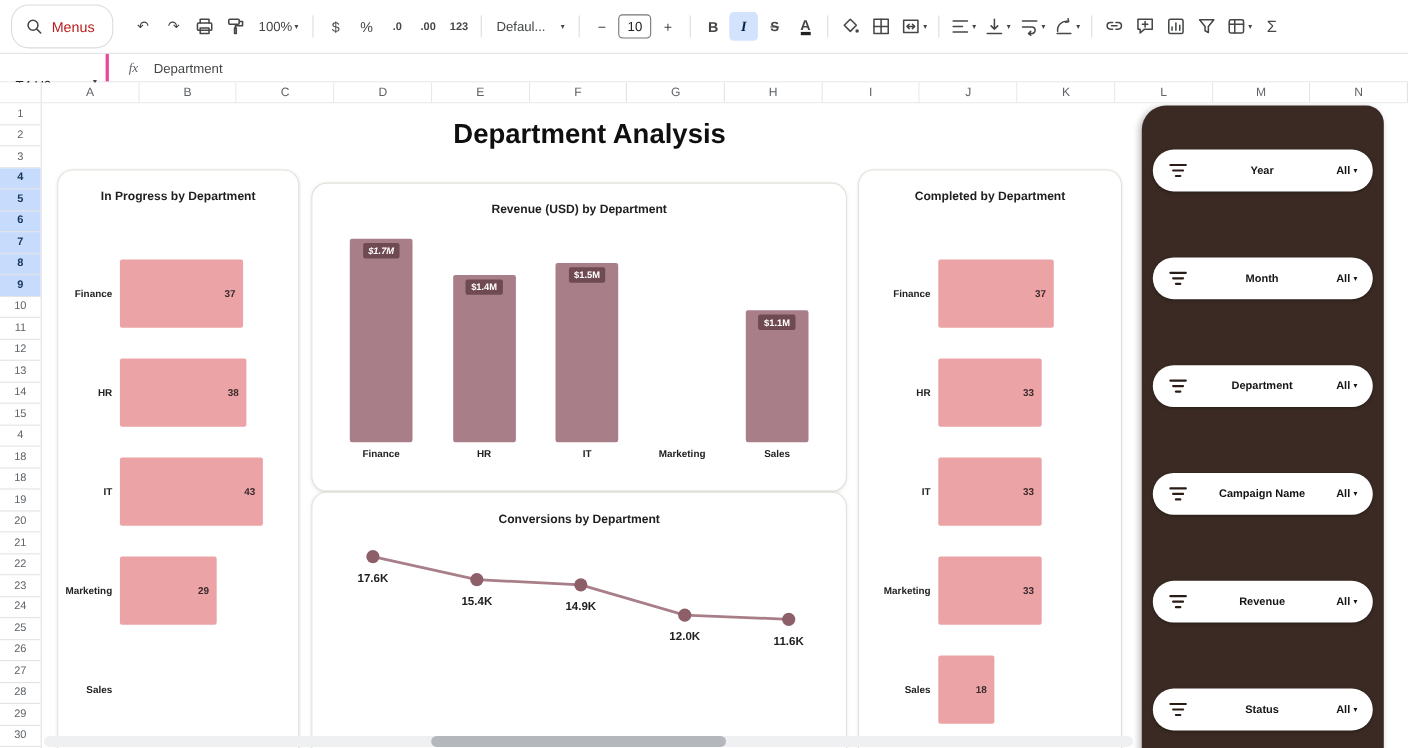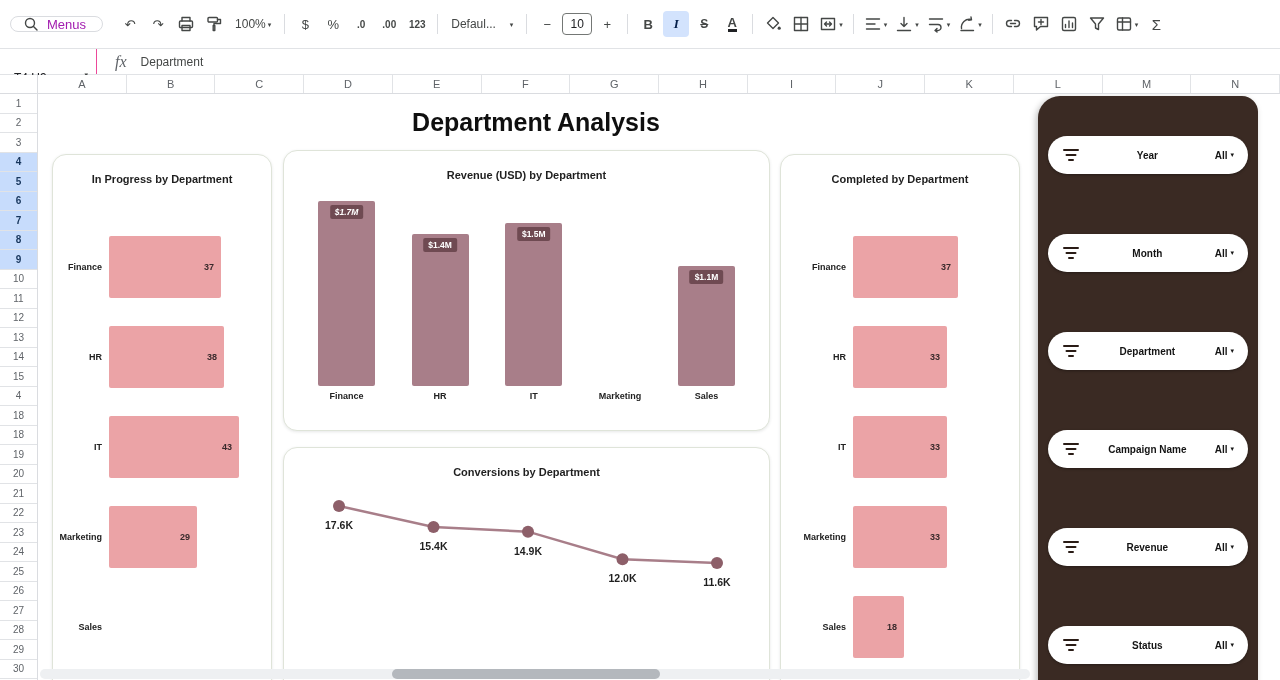--- a/index.html
+++ b/index.html
@@ -1,22 +1,22 @@
 <!DOCTYPE html>
 <html><head>
 <meta charset="utf-8">
 <style>
   * { margin:0; padding:0; box-sizing:border-box; }
   html,body { width:1280px; height:680px; overflow:hidden; }
   body { font-family:"Liberation Sans","DejaVu Sans",sans-serif; background:#fff; position:relative; color:#202124; }
 
   
   .toolbar { height:48px; display:flex; align-items:center; padding:0 10px; gap:2px; background:#fff; }
-  .menus-pill { display:flex; align-items:center; gap:8px; height:16px; padding:0 16px 0 12px;
-    border:1px solid #dadce0; border-radius:16px; font-size:13px; color:#a21caf; margin-right:12px; cursor:pointer; }
+  .menus-pill { display:flex; align-items:center; gap:8px; height:40px; padding:0 16px 0 12px;
+    border:1px solid #dadce0; border-radius:16px; font-size:13px; color:#b91c1c; margin-right:12px; cursor:pointer; }
   .tbtn { min-width:26px; height:26px; padding:0 3px; border-radius:4px; display:flex; align-items:center;
     justify-content:center; font-size:13px; color:#444746; cursor:pointer; gap:2px; }
   .tbtn svg { width:18px; height:18px; }
   .tbtn.active { background:#d3e3fd; color:#041e49; }
   .sep { width:1px; height:20px; background:#dadce0; margin:0 5px; flex:none; }
   .caret { font-size:7px; color:#444746; line-height:1; }
   .glyph-b { font-weight:bold; }
   .glyph-i { font-style:italic; font-family:"Liberation Serif",serif; font-weight:bold; }
   .glyph-s { text-decoration:line-through; font-weight:bold; font-size:12px; }
   .glyph-a { font-weight:bold; border-bottom:3px solid #202124; line-height:1.05; }
@@ -25,22 +25,22 @@
   .font-btn { font-size:12px; width:74px; justify-content:space-between; padding:0 6px; }
   .size-box { width:30px; height:22px; border:1px solid #747775; border-radius:4px; display:flex; align-items:center;
     justify-content:center; font-size:12px; cursor:text; }
   .glyph-sigma { font-size:15px; }
 
   
   .formula-bar { height:27px; border-top:1px solid #e1e3e6; border-bottom:1px solid #e1e3e6;
     display:flex; align-items:center; }
   .name-box { width:96px; padding:0 8px 0 14px; display:flex; align-items:flex-start; justify-content:space-between;
     font-size:12px; color:#202124; cursor:pointer;margin-top:32px; }
-  .fx { font-style:italic; font-family:"Liberation Serif",serif; color:#5f6368; font-size:16px;
-    padding:0 14px 0 18px; border-left:1px solid #ec4899; height:100%; display:flex; align-items:center; }
+  .fx { font-style:italic; font-family:"Liberation Serif",serif; color:#5f6368; font-size:12px;
+    padding:0 14px 0 18px; border-left:3px solid #ec4899; height:100%; display:flex; align-items:center; }
   .formula-input { flex:1; font-size:12px; color:#444746; }
 
   
   .grid-head { height:19px; display:flex; border-bottom:1px solid #dadce0; }
   .corner { width:38px; flex:none; border-right:1px solid #dadce0; background:#fff; }
   .col-headers { flex:1; display:flex; }
   .col-h { flex:1; text-align:center; font-size:11px; color:#5f6368; line-height:18px;
     border-right:1px solid #e1e3e6; background:#fff; cursor:pointer; }
 
   
@@ -52,21 +52,21 @@
   .sheet { position:relative; flex:1; background:#fff; overflow:hidden; }
 
   .dash-title { position:absolute; left:14px; top:14px; width:968px; text-align:center;
     font-size:25px; font-weight:bold; color:#0f0f0f; }
 
   .card { position:absolute; background:#fff; border:1px solid #dfe4d9; border-radius:14px;
     box-shadow:0 1px 3px rgba(60,64,67,.12); }
   .chart-title { text-align:center; font-size:11px; font-weight:bold; color:#1f1f1f; margin-top:18px; }
 
   .card-inprogress { left:14px;  top:60px;  width:220px; height:560px; }
-  .card-revenue    { left:245px; top:56px;  width:487px; height:281px; }
+  .card-revenue    { left:245px; top:72px;  width:487px; height:281px; }
   .card-conversions{ left:245px; top:353px; width:487px; height:300px; }
   .card-completed  { left:742px; top:60px;  width:240px; height:560px; }
 
   
   .hbars { margin-top:51px; display:flex; flex-direction:column; gap:28px; }
   .hrow { display:flex; align-items:center; height:62px; }
   .hlab { width:56px; flex:none; text-align:right; font-size:9px; font-weight:bold; color:#222; padding-right:7px; }
   .card-completed .hlab { width:72px; }
   .htrack { flex:1; }
   .hbar { height:62px; border-radius:2px; display:flex; align-items:center; justify-content:flex-end; }

